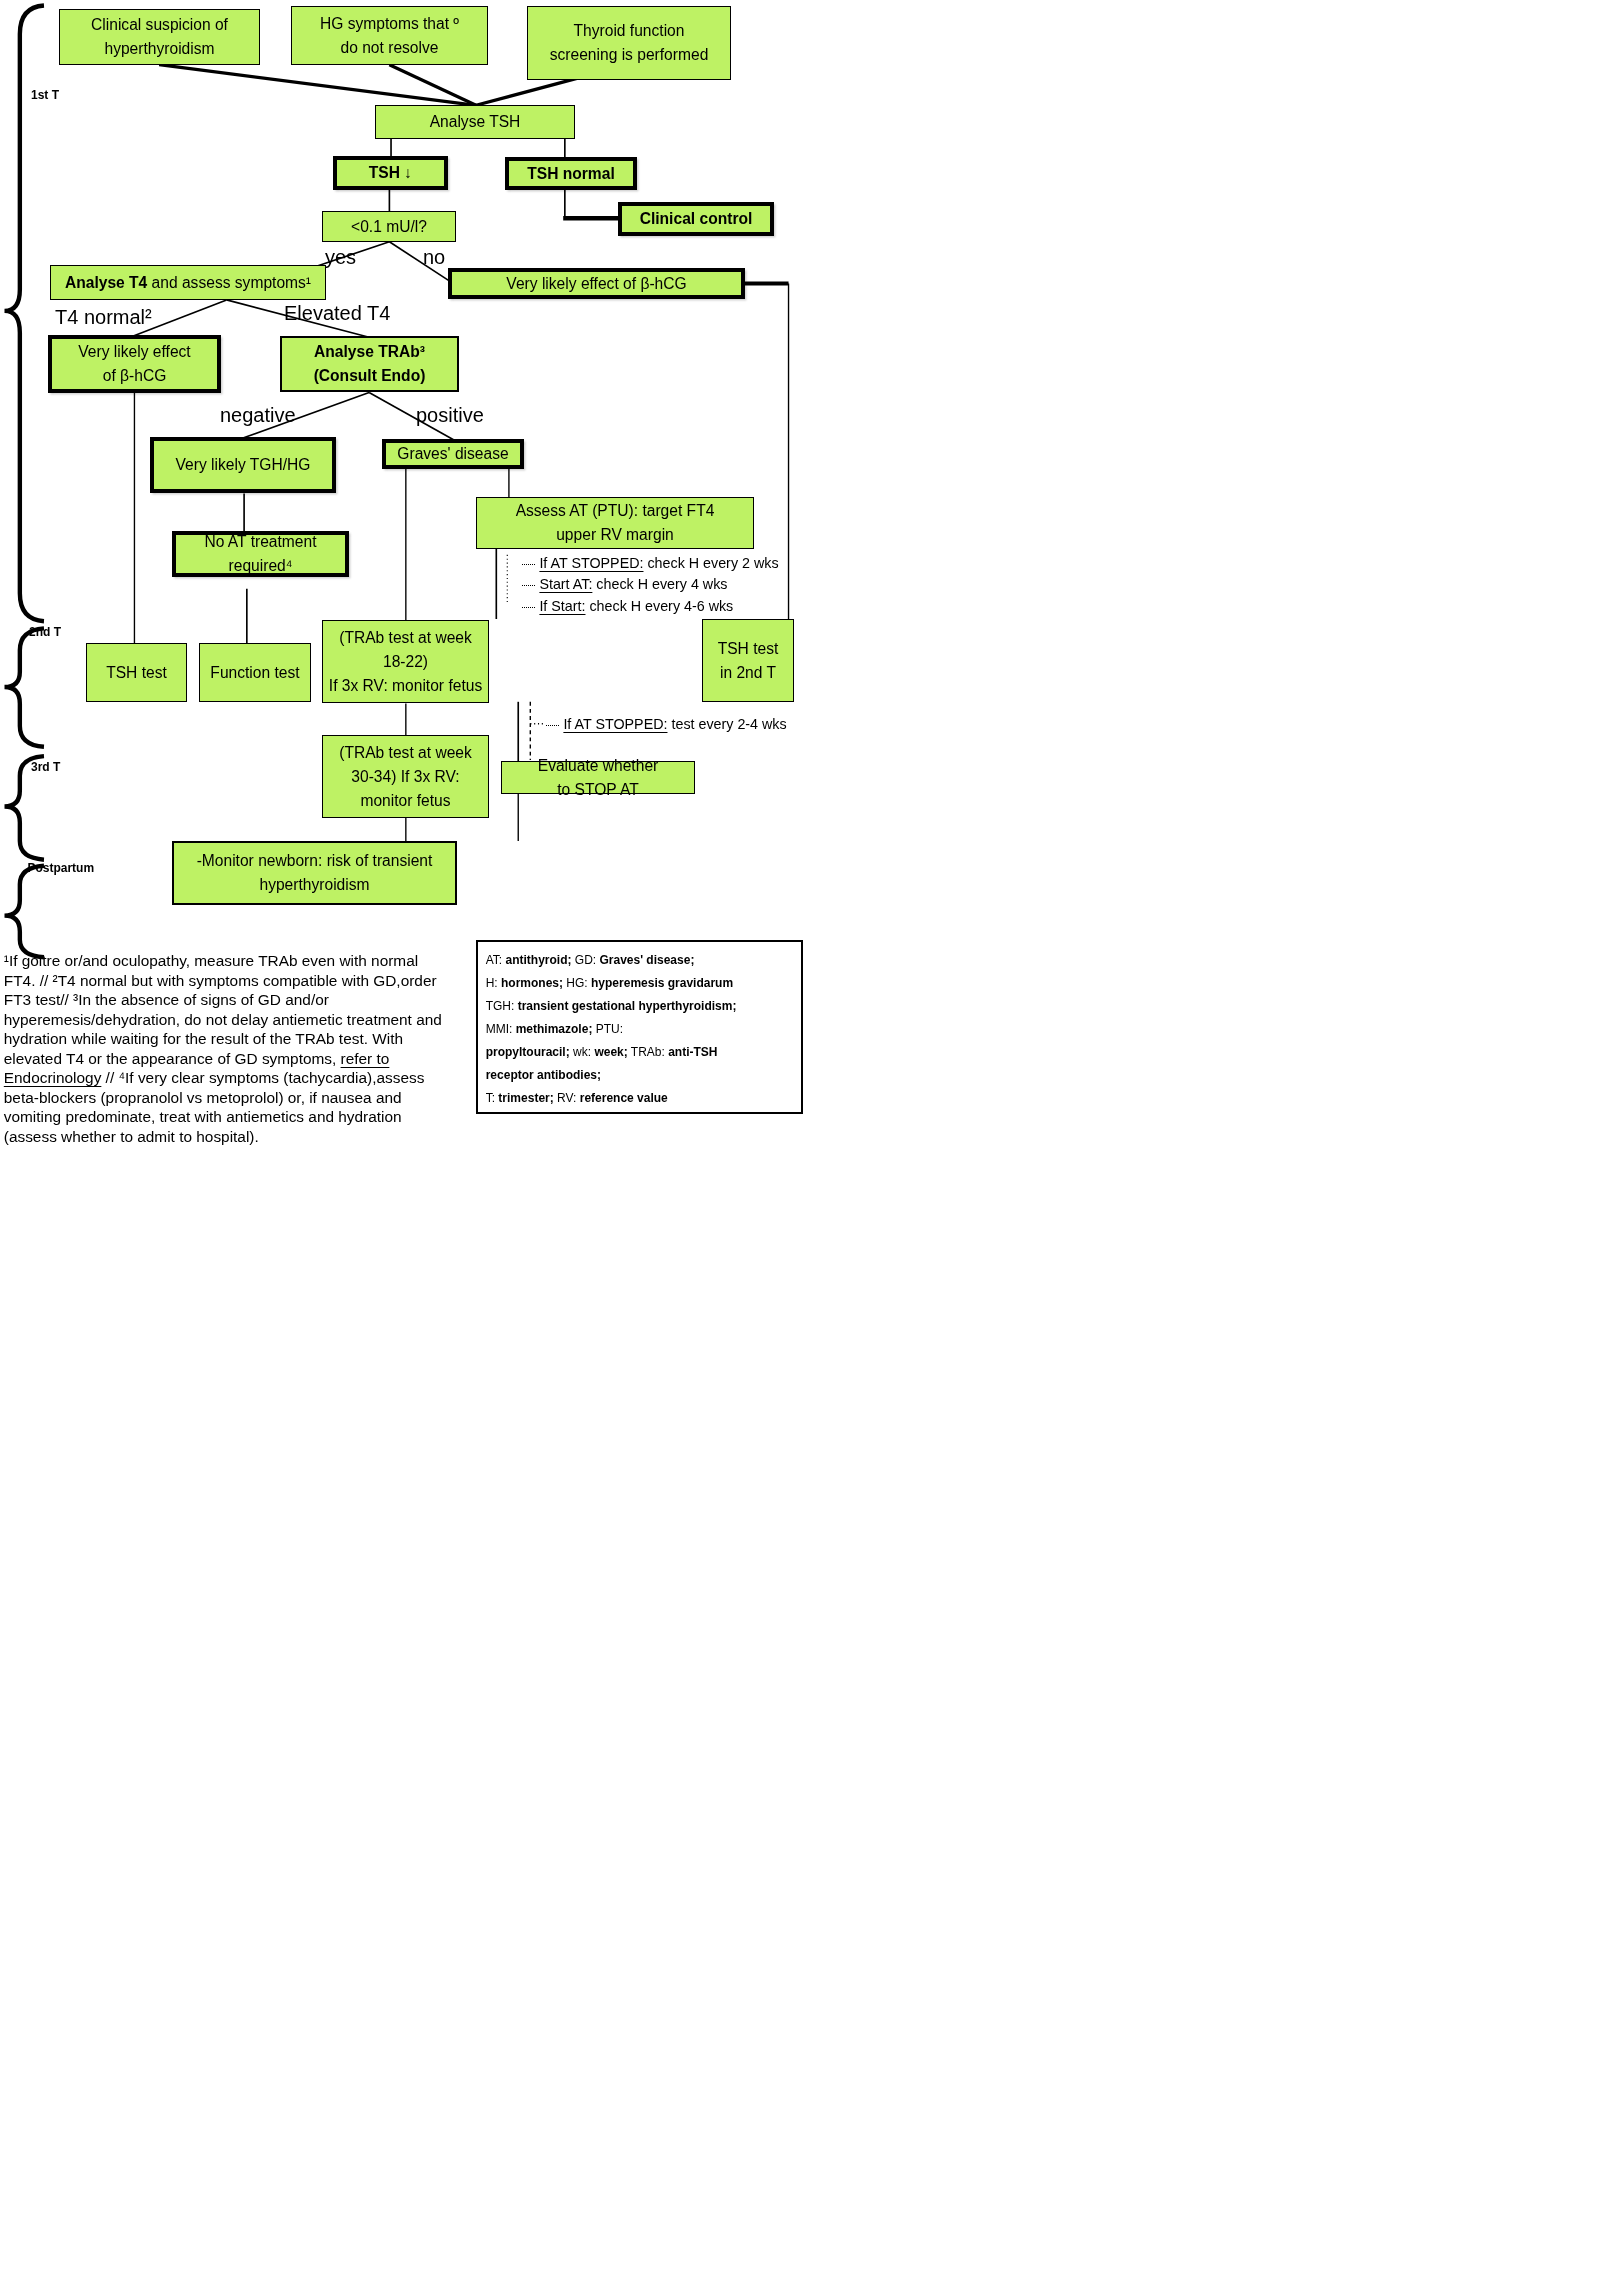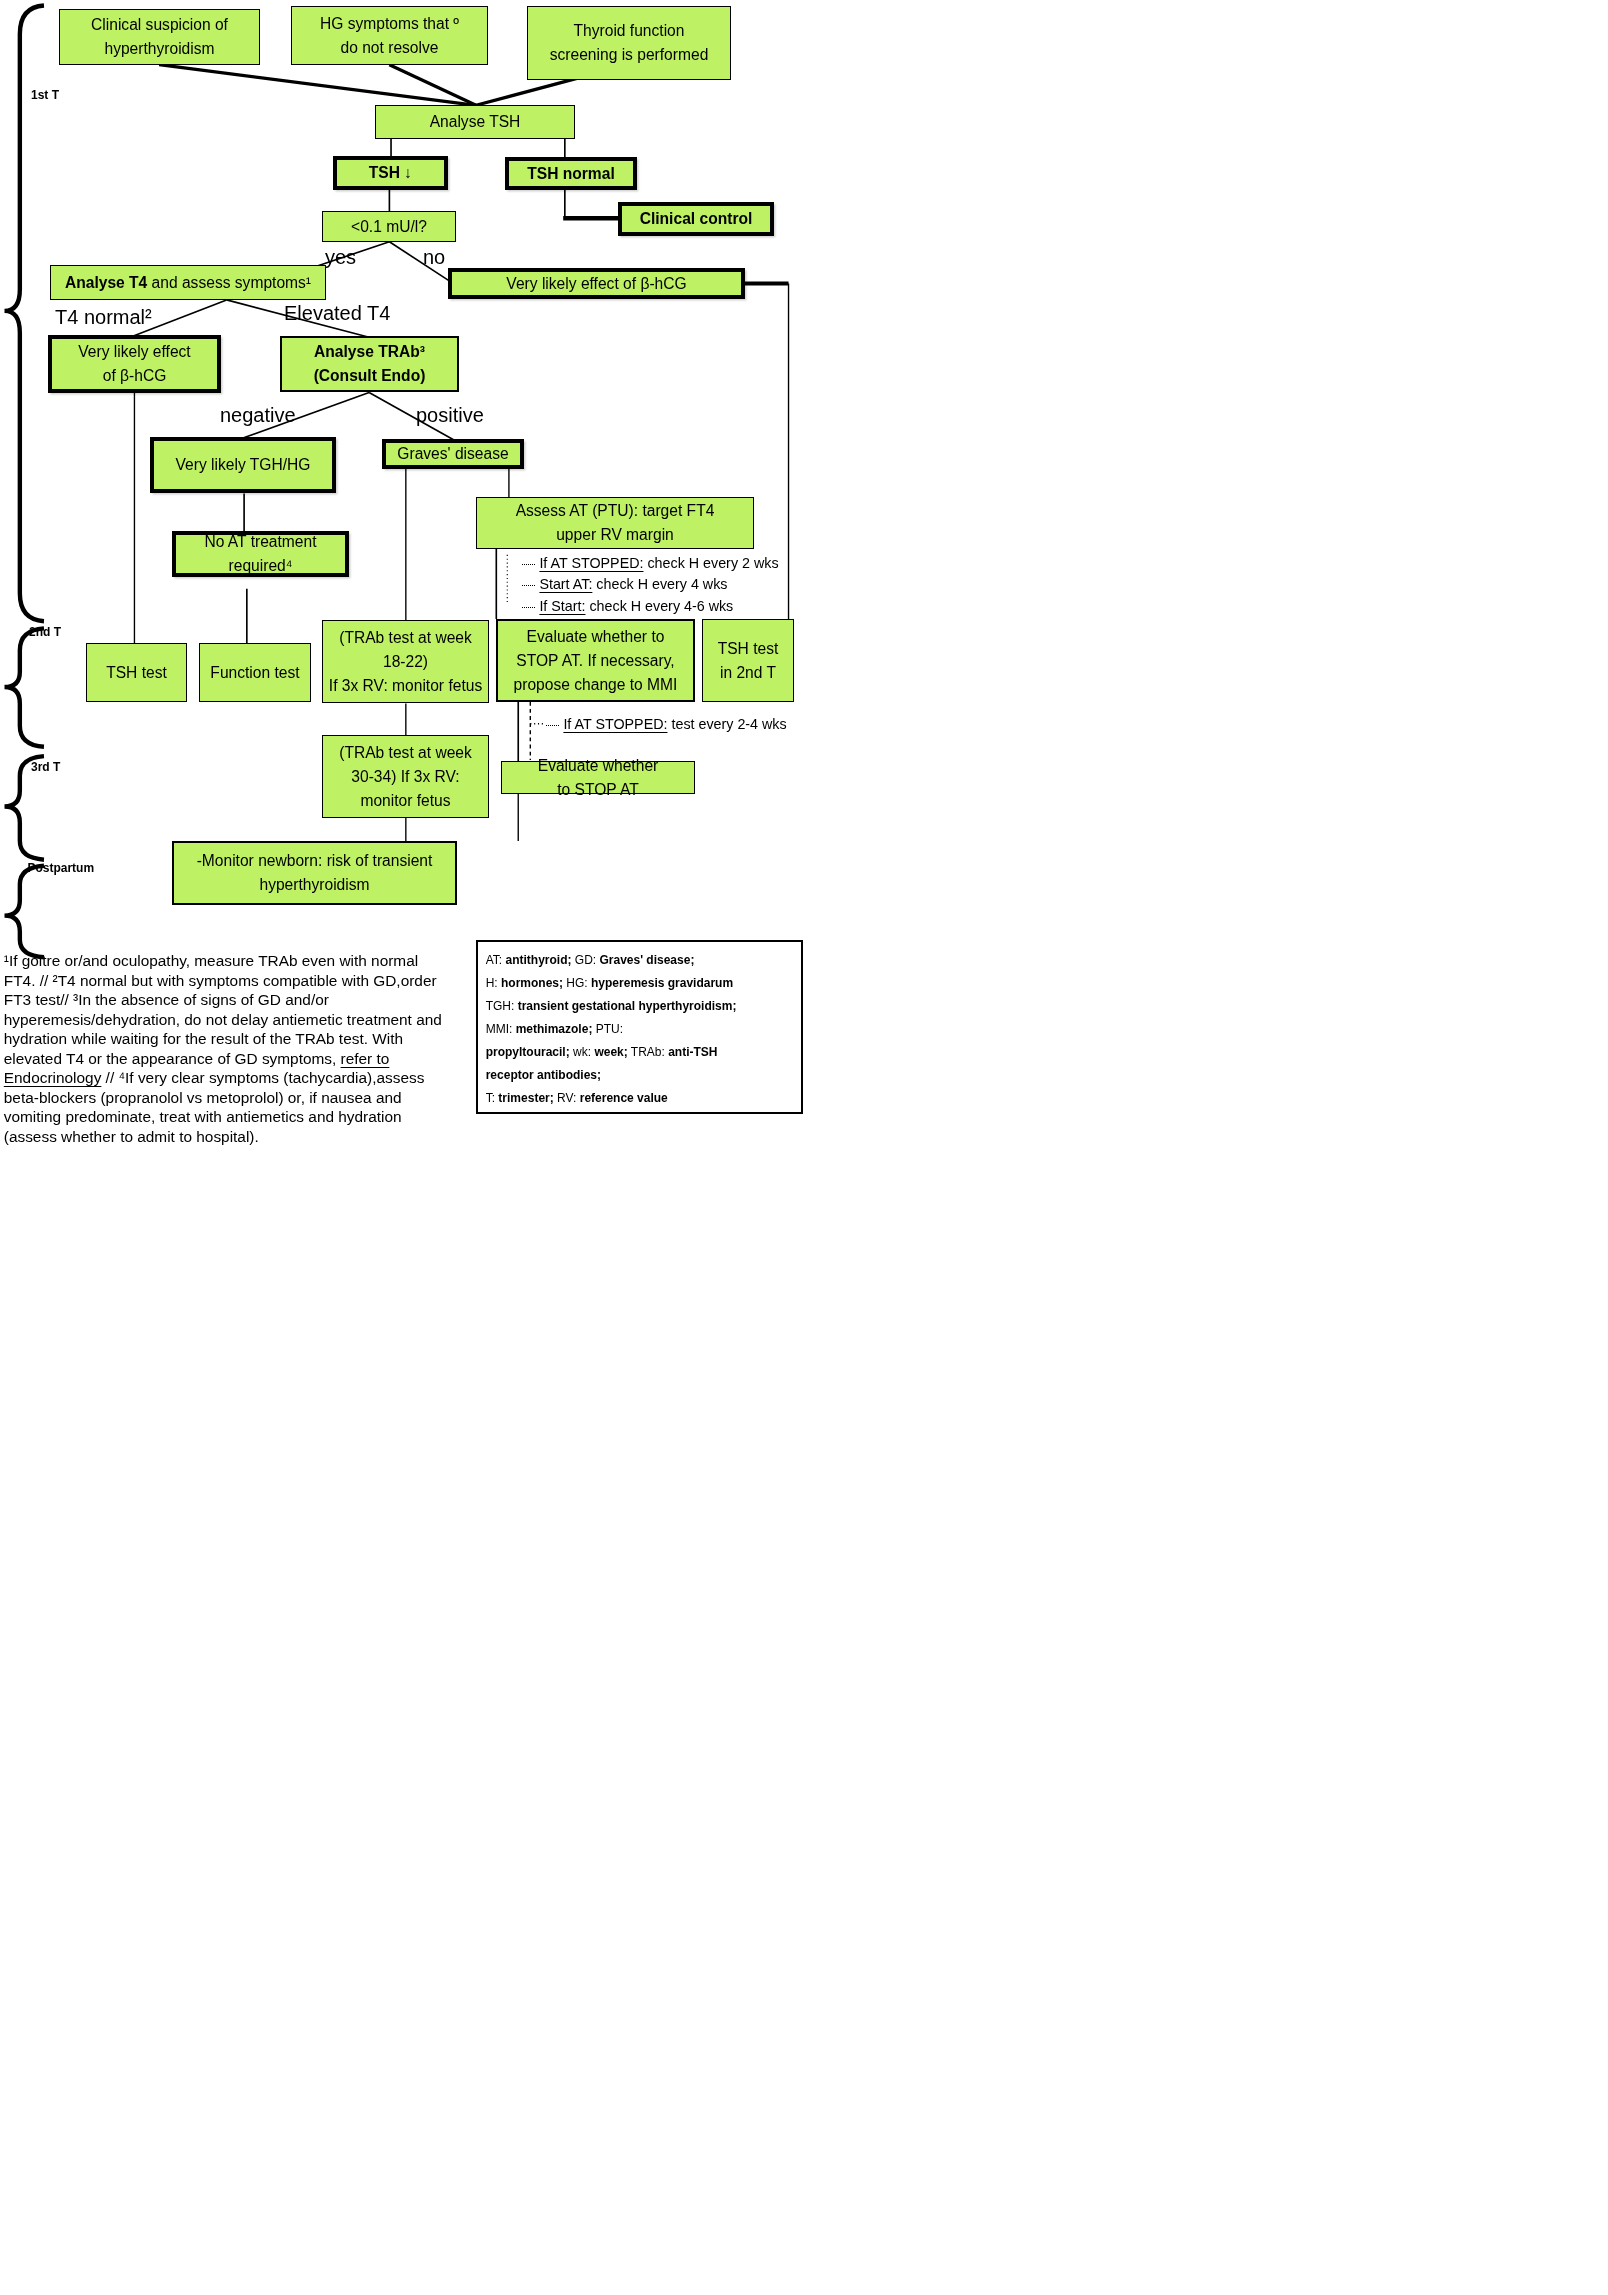--- a/index.html
+++ b/index.html
@@ -122,23 +122,20 @@
 
   <div class="note" style="left:522px;top:555px;"><span class="lead">If AT STOPPED:</span><span> check H every 2 wks</span></div>
   <div class="note" style="left:522px;top:576px;"><span class="lead">Start AT:</span><span> check H every 4 wks</span></div>
   <div class="note" style="left:522px;top:598px;"><span class="lead">If Start:</span><span> check H every 4-6 wks</span></div>
 
   <div class="box" style="left:86px;top:643px;width:101px;height:59px;">TSH test</div>
   <div class="box" style="left:199px;top:643px;width:112px;height:59px;">Function test</div>
   <div class="box" style="left:322px;top:620px;width:167px;height:83px;">(TRAb test at week
 18-22)
 If 3x RV: monitor fetus</div>
-  <div class="box b4" style="left:496px;top:619px;width:199px;height:83px;">Evaluate whether to
-STOP AT. If necessary,
-propose change to MMI</div>
   <div class="box" style="left:702px;top:619px;width:92px;height:83px;">TSH test
 in 2nd T</div>
 
   <div class="note" style="left:546px;top:716px;"><span class="lead">If AT STOPPED:</span><span> test every 2-4 wks</span></div>
 
   <div class="box" style="left:322px;top:735px;width:167px;height:83px;">(TRAb test at week
 30-34) If 3x RV:
 monitor fetus</div>
   <div class="box" style="left:501px;top:761px;width:194px;height:33px;">Evaluate whether
 to STOP AT</div>

